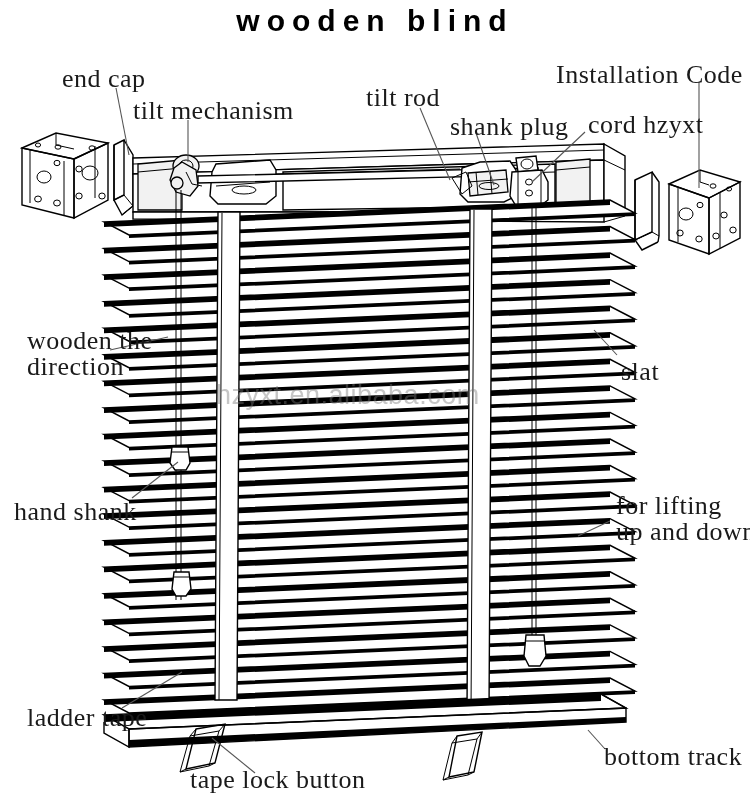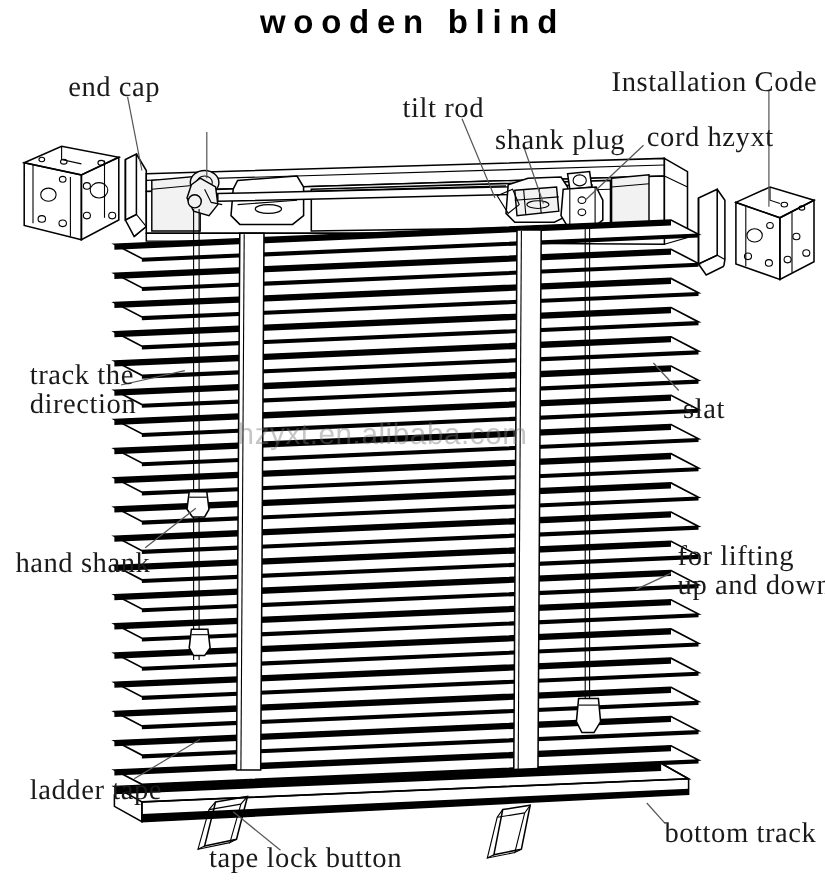--- a/index.html
+++ b/index.html
@@ -332,26 +332,27 @@
       <path class="ln-lead" d="M617,355 L594,330"></path>
       <path class="ln-lead" d="M132,498 L178,462"></path>
       <path class="ln-lead" d="M610,521 L578,536"></path>
       <path class="ln-lead" d="M122,708 L182,672"></path>
       <path class="ln-lead" d="M255,773 L212,738"></path>
       <path class="ln-lead" d="M605,749 L588,730"></path>
     </g>
   </svg>
 
   <div class="label" style="left:62px; top:64px;">end cap</div>
+  <div class="label" style="left:133px; top:96px;">tilt mechanism</div>
   <div class="label" style="left:366px; top:83px;">tilt rod</div>
   <div class="label" style="left:450px; top:112px;">shank plug</div>
   <div class="label" style="left:588px; top:110px;">cord hzyxt</div>
   <div class="label" style="left:556px; top:60px;">Installation Code</div>
 
-  <div class="label" style="left:27px; top:326px;">track the</div>
+  <div class="label" style="left:27px; top:326px;">wooden the</div>
   <div class="label" style="left:27px; top:352px;">direction</div>
 
   <div class="label" style="left:621px; top:357px;">slat</div>
 
   <div class="label" style="left:14px; top:497px;">hand shank</div>
 
   <div class="label" style="left:616px; top:491px;">for lifting</div>
   <div class="label" style="left:616px; top:517px;">up and down</div>
 
   <div class="label" style="left:27px; top:703px;">ladder tape</div>

